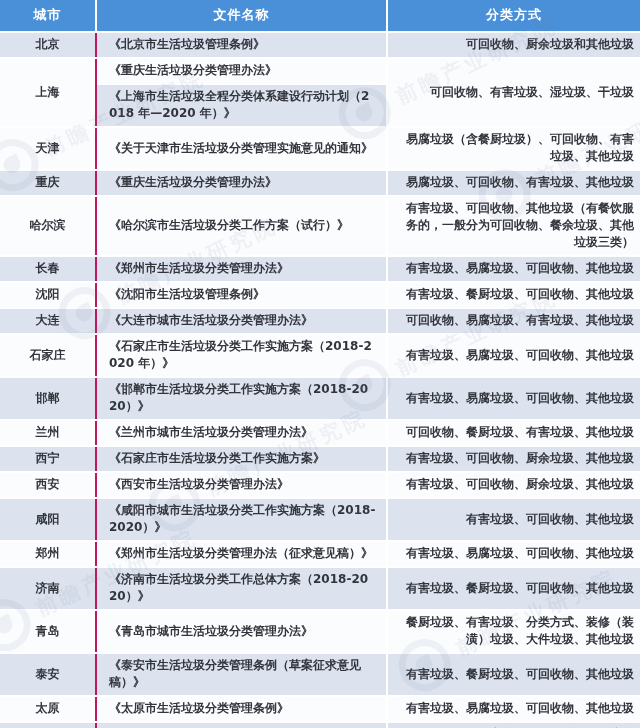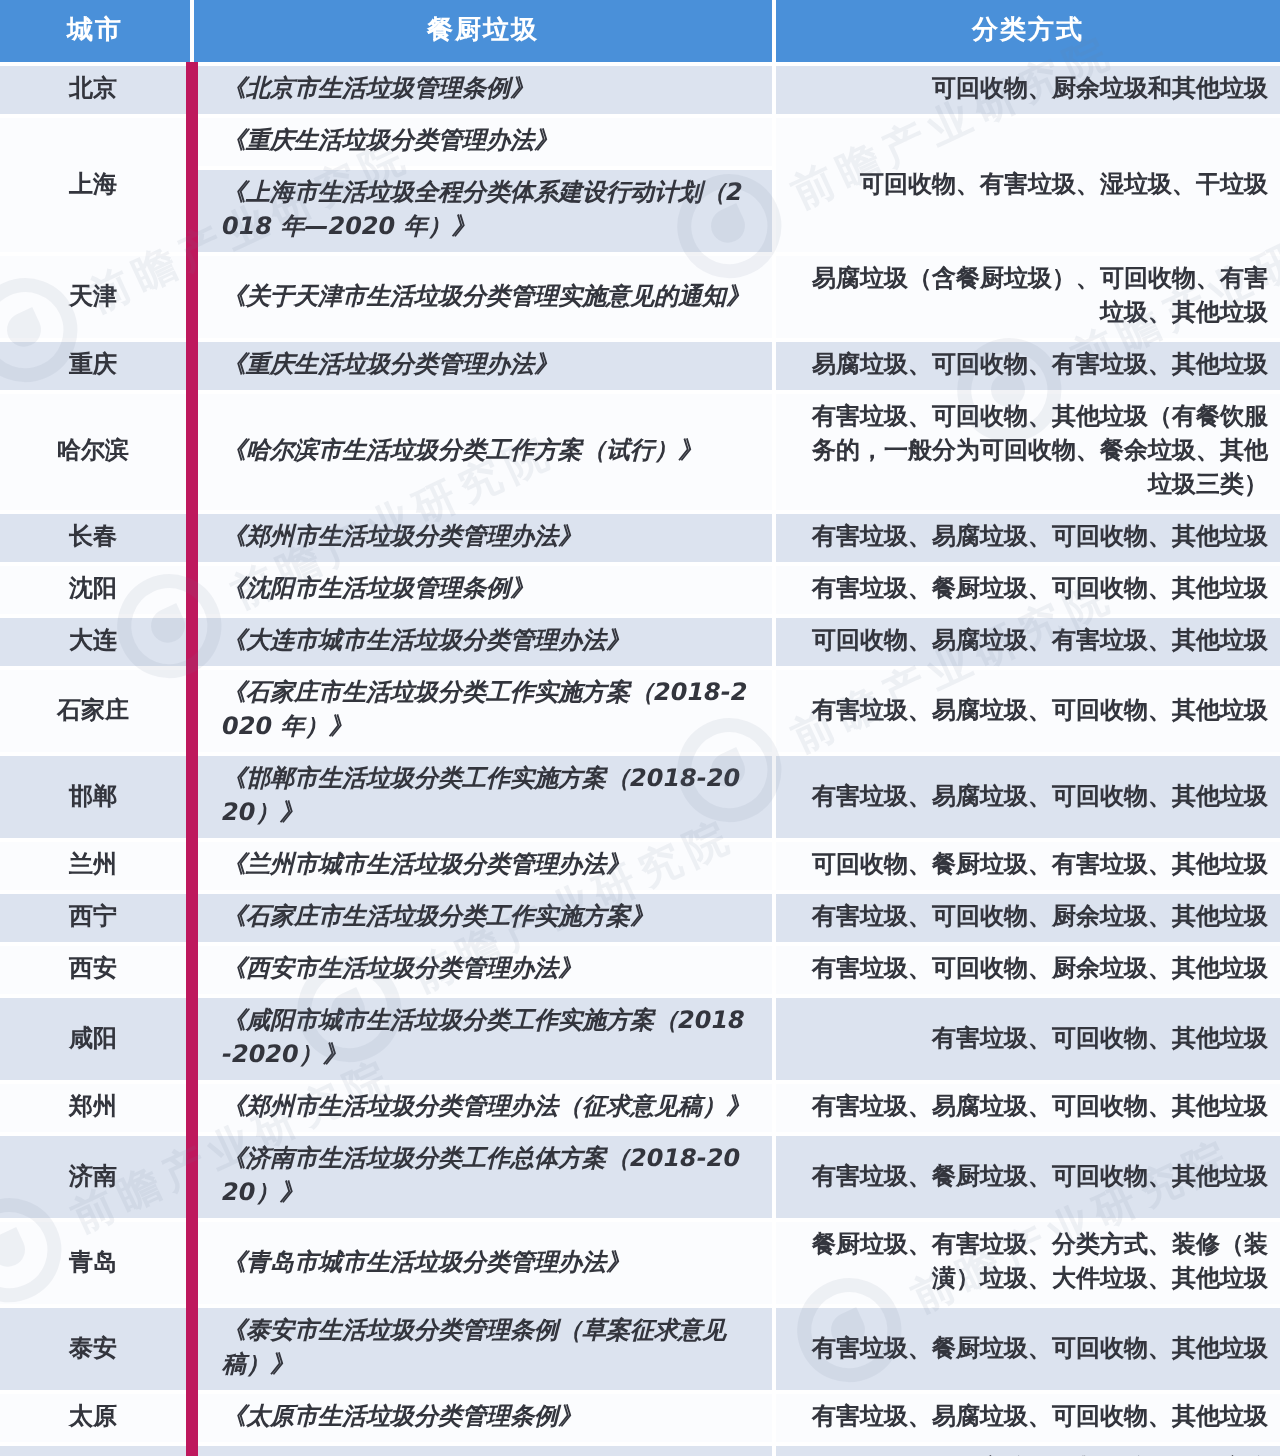--- a/index.html
+++ b/index.html
@@ -49,23 +49,23 @@
     color: var(--body-text);
     line-height: 17px;
     padding: 3px 10px 4px 12px;
     border-bottom: 2px solid #ffffff;
     vertical-align: middle;
     word-break: break-all;
   }
   td.city {
     text-align: center;
     padding: 3px 2px 4px 2px;
-    border-right: 6px solid #be185d;
-  }
-  td.doc { border-right: 2px solid #ffffff; font-style: italic; }
+    border-right: 2px solid #be185d;
+  }
+  td.doc { border-right: 2px solid #ffffff; }
   td.method { padding: 3px 6px 4px 9px; text-align: right; }
 
   tr.shaded > td { background: var(--row-shaded); }
   tr.light  > td { background: var(--row-light); }
 
   
   .wm {
     position: absolute;
     display: flex;
     align-items: center;
@@ -109,21 +109,21 @@
 
   <table class="policy-table">
     <colgroup>
       <col class="c-city">
         <col class="c-doc">
         <col class="c-method">
     </colgroup>
     <thead>
       <tr>
         <th class="b-r">城市</th>
-        <th class="b-r">餐厨垃圾</th>
+        <th class="b-r">文件名称</th>
         <th>分类方式</th>
       </tr>
     </thead>
     <tbody>
       <tr class="shaded">
         <td class="city">北京</td>
         <td class="doc">《北京市生活垃圾管理条例》</td>
         <td class="method">可回收物、厨余垃圾和其他垃圾</td>
       </tr>
       <tr class="light">

